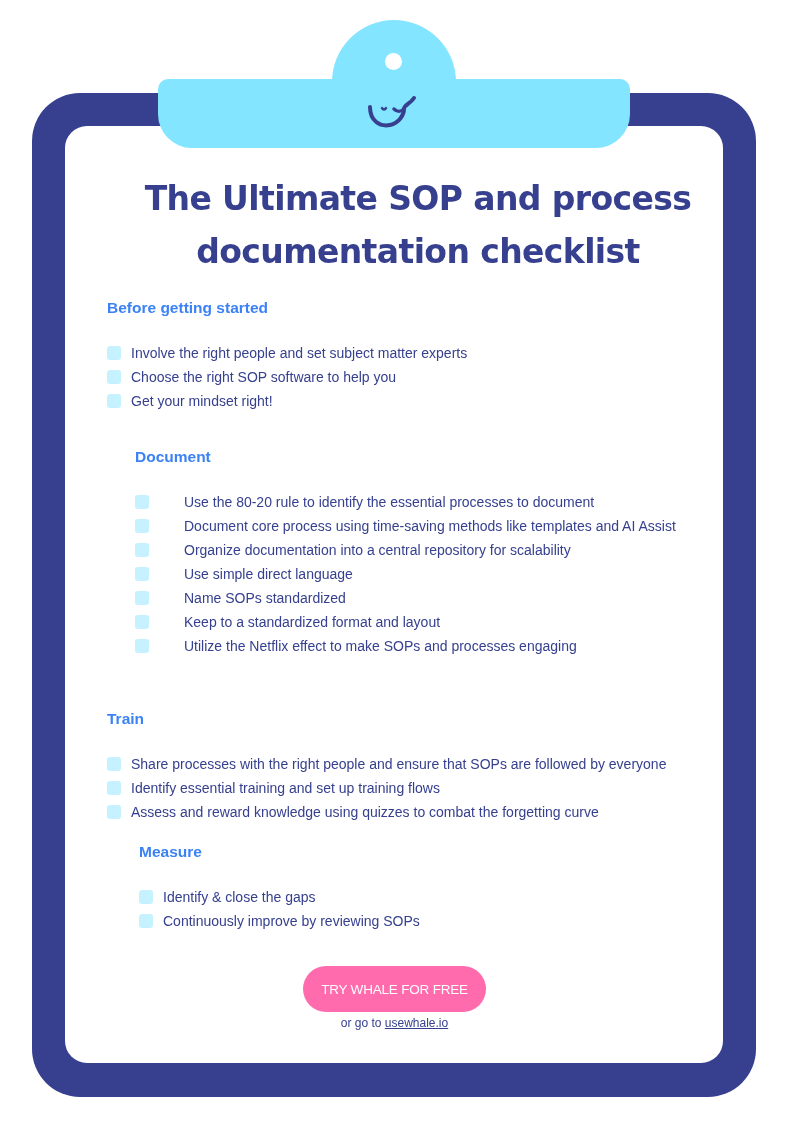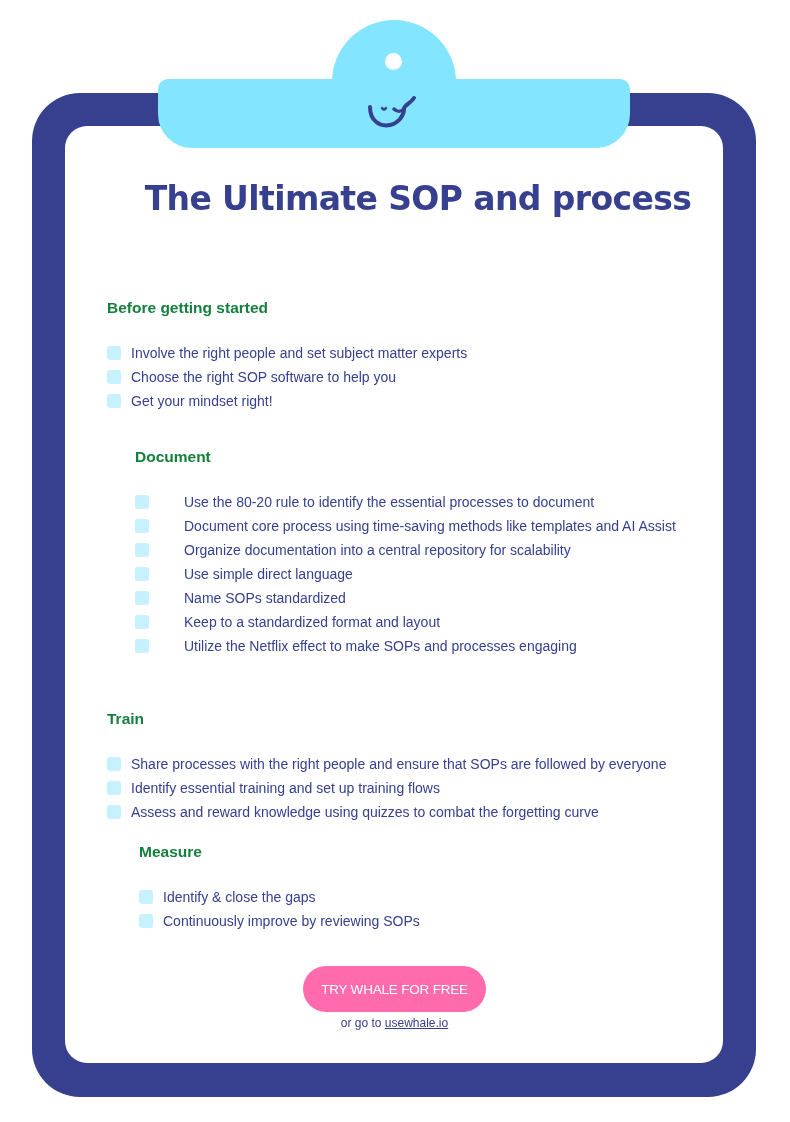--- a/index.html
+++ b/index.html
@@ -30,21 +30,21 @@
 
     .title {
       position: absolute; left: 65px; top: 172px; width: 658px; text-align: center;
       font-family: "DejaVu Sans", sans-serif; font-weight: bold; font-size: 33px;
       line-height: 53px; color: #36408f; letter-spacing: -0.6px; padding-left: 48px;
     }
 
     .section { position: absolute; left: 107px; }
     .section h2 {
       font-family: "Liberation Sans", sans-serif; font-weight: bold; font-size: 15.5px;
-      color: #15803d; height: 22px; line-height: 22px;
+      color: #3b82f6; height: 22px; line-height: 22px;
     }
     .items { list-style: none; margin-top: 22px; }
     .item { display: flex; align-items: center; height: 24px; }
     .box {
       width: 14px; height: 14px; background: #c6f2ff; border-radius: 3px; flex: 0 0 14px;
     }
     .label {
       font-family: "Liberation Sans", sans-serif; font-size: 14px; color: #36408f;
       margin-left: 10px; white-space: nowrap;
     }
@@ -71,20 +71,21 @@
 <div class="clip-bar"></div>
 <div class="clip-hole"></div>
 <svg class="clip-logo" viewBox="0 0 56 36">
   <path d="M4 12 C4 26 14 32 24 30 C33 28 38 20 38 14 C38 10 44 9 48 3" fill="none" stroke="#36408f" stroke-width="4" stroke-linecap="round"></path>
   <path d="M28 14 C31 17 35 17 38 14" fill="none" stroke="#36408f" stroke-width="3.5" stroke-linecap="round"></path>
   <path d="M16 13 C17 15 19 15 20 13" fill="none" stroke="#36408f" stroke-width="2.5" stroke-linecap="round"></path>
 </svg>
 
 <div class="title">
   <div>The Ultimate SOP and process</div>
+  <div>documentation checklist</div>
 </div>
 
 <section class="section" style="top:297px;">
   <h2>Before getting started</h2>
   <ul class="items">
     <li class="item">
         <span class="box"></span>
         <span class="label">Involve the right people and set subject matter experts</span>
       </li>
     <li class="item">

